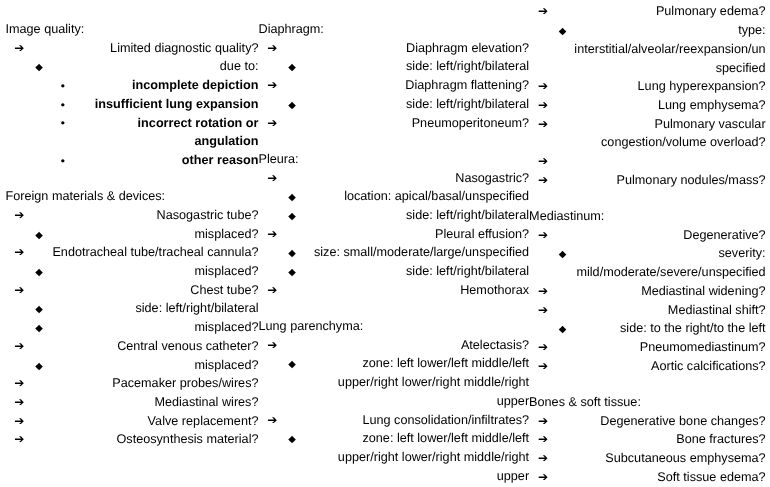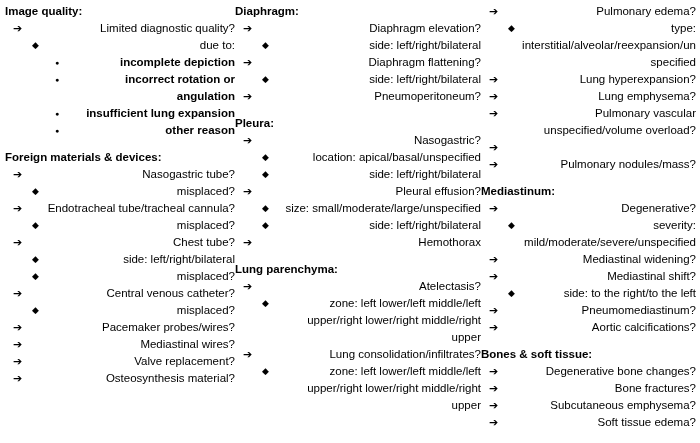--- a/index.html
+++ b/index.html
@@ -17,21 +17,21 @@
   .page {
     display: flex;
     padding: 3px 4px 0 5px;
     width: 700px;
   }
   .col { flex: 0 0 auto; }
   .col:nth-child(1) { width: 230px; }
   .col:nth-child(2) { width: 246px; }
   .col:nth-child(3) { width: 215px; }
   .block + .block { margin-top: 10px; }
-  .heading { font-weight: 700; }
+  .heading { font-weight: 400; margin-top: 16px; }
   .item { display: flex; align-items: flex-start; }
   .lvl1 { padding-left: 8px; }
   .lvl2 { padding-left: 27px; }
   .lvl3 { padding-left: 50px; font-weight: bold; }
   .marker {
     flex: 0 0 14px;
     line-height: 17px;
     text-align: left;
   }
   .marker.arrow   { font-size: 11px; }
@@ -58,25 +58,25 @@
         <div class="item lvl2">
           <span class="marker diamond">◆</span>
           <span class="txt">due to:</span>
         </div>
         <div class="item lvl3">
           <span class="marker dot">●</span>
           <span class="txt">incomplete depiction</span>
         </div>
         <div class="item lvl3">
           <span class="marker dot">●</span>
+          <span class="txt">insufficient lung expansion</span>
+        </div>
+        <div class="item lvl3">
+          <span class="marker dot">●</span>
           <span class="txt">incorrect rotation or angulation</span>
-        </div>
-        <div class="item lvl3">
-          <span class="marker dot">●</span>
-          <span class="txt">insufficient lung expansion</span>
         </div>
         <div class="item lvl3">
           <span class="marker dot">●</span>
           <span class="txt">other reason</span>
         </div>
       </section>
       <section class="block">
         <div class="heading">Foreign materials &amp; devices:</div>
         <div class="item lvl1">
           <span class="marker arrow">➔</span>
@@ -220,21 +220,21 @@
         <div class="item lvl1">
           <span class="marker arrow">➔</span>
           <span class="txt">Lung hyperexpansion?</span>
         </div>
         <div class="item lvl1">
           <span class="marker arrow">➔</span>
           <span class="txt">Lung emphysema?</span>
         </div>
         <div class="item lvl1">
           <span class="marker arrow">➔</span>
-          <span class="txt">Pulmonary vascular unspecified/volume overload?</span>
+          <span class="txt">Pulmonary vascular congestion/volume overload?</span>
         </div>
         <div class="item lvl1">
           <span class="marker arrow">➔</span>
         </div>
         <div class="item lvl1">
           <span class="marker arrow">➔</span>
           <span class="txt">Pulmonary nodules/mass?</span>
         </div>
       </section>
       <section class="block">

